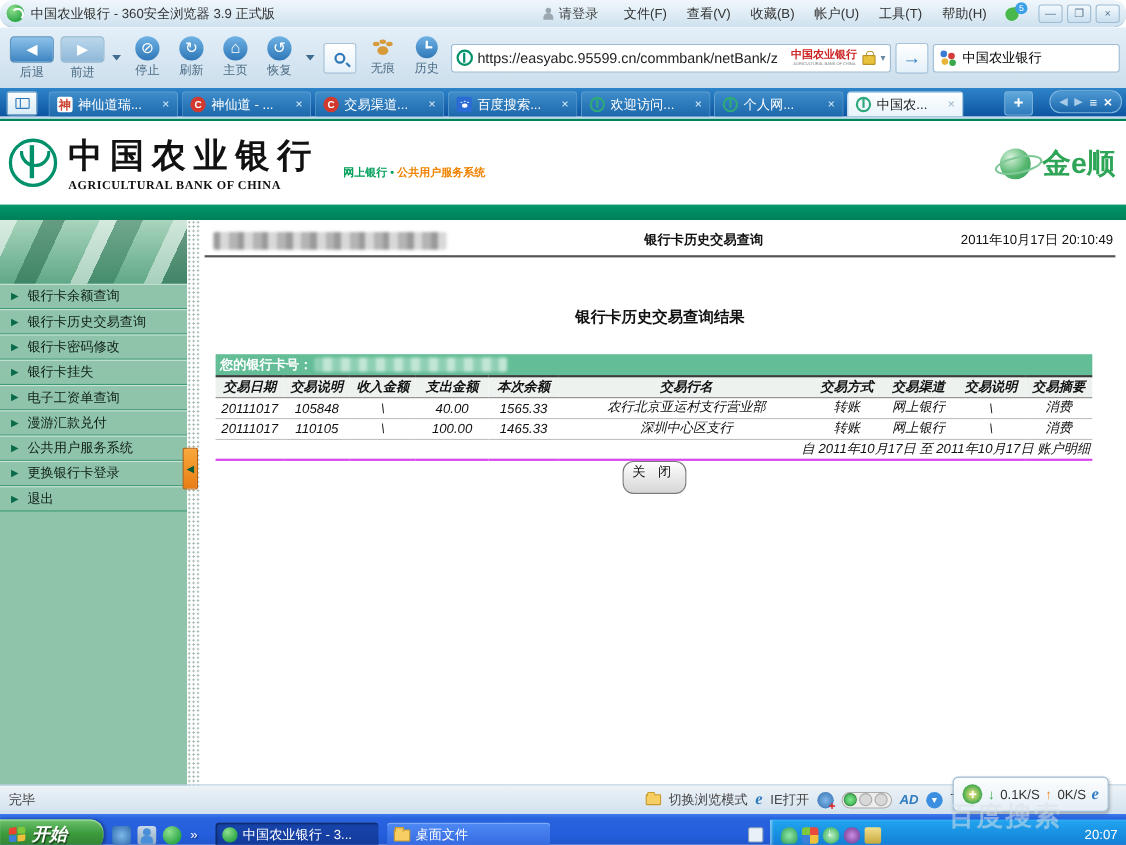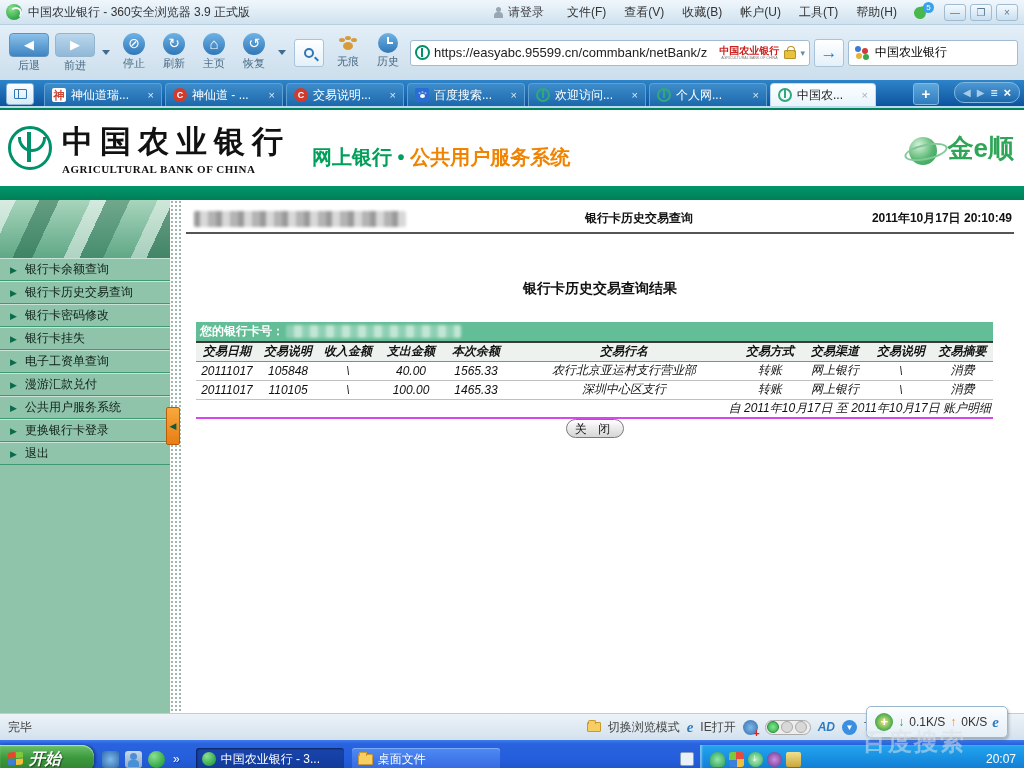--- a/index.html
+++ b/index.html
@@ -1,20 +1,20 @@
 <!DOCTYPE html>
 <html><head>
 <meta charset="utf-8">
 <style>
   * { margin:0; padding:0; box-sizing:border-box; }
   html,body { width:1024px; height:768px; overflow:hidden; }
   body { font-family:"Liberation Sans","DejaVu Sans",sans-serif; font-size:12px; position:relative; background:#fff; }
 
   
-  .titlebar { height:25px; background:linear-gradient(#F0F7FC,#CFE2EF); display:flex; align-items:center; padding:0 6px; border-bottom:1px solid #B8CFE0; color:#333; }
+  .titlebar { height:25px; background:linear-gradient(#F0F7FC,#CFE2EF); display:flex; align-items:center; padding:0 6px; border-bottom:1px solid #B8CFE0; color:#333;border-radius:12px; }
   .app-icon { width:16px; height:16px; border-radius:50%; background:radial-gradient(circle at 35% 30%,#8FE08F,#2FA848 70%); position:relative; margin-right:6px; flex:none;}
   .app-icon::after { content:""; position:absolute; left:4px; top:3px; width:8px; height:8px; border:2px solid #fff; border-left-color:transparent; border-bottom-color:transparent; border-radius:50%; }
   .titlebar .title { font-size:12px; }
   .titlebar .spacer { flex:1; }
   .login { display:flex; align-items:center; gap:4px; margin-right:14px; color:#444; }
   .person-ic { width:11px; height:11px; position:relative; }
   .person-ic::before { content:""; position:absolute; left:3px; top:0; width:5px; height:5px; border-radius:50%; background:#9AA6B0; }
   .person-ic::after { content:""; position:absolute; left:1px; top:5px; width:9px; height:6px; border-radius:4px 4px 0 0; background:#9AA6B0; }
   .menu-item { padding:0 9px; color:#333; cursor:default; }
   .notif { position:relative; width:18px; height:16px; margin:0 8px; }
@@ -82,24 +82,24 @@
 
   
   .page { height:605px; border-top:2px solid #00845C; position:relative; background:#fff; }
   .bank-header { height:76px; background:#fff; display:flex; align-items:center; padding:0 10px 0 8px; }
   .abc-logo { width:44px; height:44px; border-radius:50%; border:3px solid #00916A; position:relative; flex:none; }
   .abc-logo::before { content:""; position:absolute; left:16px; top:3px; width:4px; height:30px; background:#00916A; }
   .abc-logo::after { content:""; position:absolute; left:7px; top:8px; width:22px; height:12px; border:3px solid #00916A; border-top:none; border-radius:0 0 14px 14px; }
   .bank-names { margin-left:10px; }
   .bank-cn { font-size:31px; font-weight:bold; color:#111; letter-spacing:7px; font-family:"Liberation Serif","DejaVu Serif",serif; }
   .bank-en { font-size:11px; font-weight:bold; color:#111; letter-spacing:0.5px; font-family:"Liberation Serif","DejaVu Serif",serif; }
-  .bank-sub { margin:18px 0 0 22px; font-size:20px; font-weight:bold; }
+  .bank-sub { margin:18px 0 0 22px; font-size:10px; font-weight:bold; }
   .bank-sub .g { color:#00A05A; }
   .bank-sub .o { color:#F08300; }
-  .brand { margin-left:auto; display:flex; align-items:flex-end; gap:6px; }
+  .brand { margin-left:auto; display:flex; align-items:center; gap:6px; }
   .globe-logo { width:36px; height:32px; position:relative; }
   .globe-logo::before { content:""; position:absolute; left:3px; top:3px; width:28px; height:28px; border-radius:50%; background:radial-gradient(circle at 35% 30%,#D8F2DD,#57B770 55%,#2F9A55); }
   .globe-logo::after { content:""; position:absolute; left:-2px; top:10px; width:40px; height:12px; border:2px solid #7FC898; border-radius:50%; transform:rotate(-12deg); }
   .brand .t { font-size:26px; font-weight:bold; color:#2FA558; }
   .green-divider { height:14px; background:linear-gradient(#00966B,#007F58); }
   .page-body { display:flex; height:515px; position:relative; }
 
   
   .sidebar { width:170px; background:#8FC4AB; flex:none; }
   .side-photo { height:58px; background:
@@ -108,31 +108,31 @@
   .side-item { height:23px; display:flex; align-items:center; gap:8px; padding-left:10px; border-top:1px solid #C8E4D6; border-bottom:1px solid #3D9A72; color:#102018; font-size:12px; }
   .side-item .arr { color:#0A6B4A; font-size:9px; }
   .dots { width:12px; flex:none; background:#fff; background-image:radial-gradient(#9FB8AC 0.8px, transparent 0.9px); background-size:4px 4px; }
   .collapse-tab { position:absolute; left:166px; top:207px; width:14px; height:38px; background:linear-gradient(#F8A83C,#E87D14); border:1px solid #B85E0A; border-radius:2px; color:#0A5A3C; font-size:9px; display:flex; align-items:center; justify-content:center; z-index:5; }
 
   
   .main { flex:1; background:#fff; padding:7px 10px 0 4px; min-width:0; }
   .crumb-bar { display:flex; align-items:center; border-bottom:2px solid #555; padding:3px 2px 5px 8px; }
   .blur-name { width:212px; height:16px; border-radius:2px; background:repeating-linear-gradient(90deg,#9a9a9a 0 6px,#d8d8d8 6px 14px,#b4b4b4 14px 22px); filter:blur(1.6px); }
   .crumb-title { flex:1; text-align:center; font-weight:bold; color:#111; }
-  .crumb-date { font-weight:bold; color:#111; white-space:nowrap; }
+  .crumb-date { font-weight:normal; color:#111; white-space:nowrap; }
   .result-title { text-align:center; font-size:14px; font-weight:bold; color:#111; margin:46px 0 24px; }
   .cardbar { margin-left:10px; width:797px; height:19px; background:#63BD96; color:#fff; font-weight:bold; display:flex; align-items:center; padding-left:4px; }
   .blur-card { width:175px; height:13px; margin-left:2px; border-radius:2px; background:repeating-linear-gradient(90deg,#8FD0B4 0 8px,#C2E6D6 8px 16px); filter:blur(1.5px); }
   table.tx { margin-left:10px; width:797px; border-collapse:collapse; table-layout:fixed; border-top:2px solid #3A3A3A; border-bottom:2px solid #d946ef;font-style:italic; }
   table.tx th { background:#EDF2EF; font-weight:bold; color:#111; border-bottom:1px solid #8A8A8A; height:19px; font-size:12px; }
   table.tx td { text-align:center; color:#111; height:19px; border-bottom:1px solid #C0C0C0; font-size:12px; white-space:nowrap; overflow:hidden; }
   table.tx .foot td { text-align:right; border-bottom:none; padding-right:2px; }
   .pageline { text-align:center; margin:20px 0 14px; color:#111; width:817px; }
   .closebtn-wrap { width:817px; text-align:center; }
-  .closebtn { display:inline-block; width:58px; height:19px; border:1px solid #7A7A7A; border-radius:10px; background:linear-gradient(#FEFEFE,#D6D6D6); box-shadow:inset 0 1px 0 #fff; font-size:12px; color:#111; line-height:19px; letter-spacing:4px; text-align:center; }
+  .closebtn { display:inline-block; width:58px; height:30px; border:1px solid #7A7A7A; border-radius:10px; background:linear-gradient(#FEFEFE,#D6D6D6); box-shadow:inset 0 1px 0 #fff; font-size:12px; color:#111; line-height:19px; letter-spacing:4px; text-align:center; }
 
   
   .statusbar { height:27px; background:linear-gradient(#EDF3F8,#D3E1ED); border-top:1px solid #B8CFE0; display:flex; align-items:center; padding:0 8px; color:#444; position:relative; }
   .statusbar .right { margin-left:auto; display:flex; align-items:center; gap:7px; margin-right:140px; }
   .folder-ic { width:14px; height:10px; background:#F6CE63; border:1px solid #C89A2E; border-radius:1px; position:relative; }
   .folder-ic::before { content:""; position:absolute; left:0; top:-3px; width:6px; height:3px; background:#F6CE63; border:1px solid #C89A2E; border-bottom:none; border-radius:2px 2px 0 0; }
   .e-ic { color:#2F7BC0; font-family:"Liberation Serif",serif; font-style:italic; font-weight:bold; font-size:15px; }
   .globe-ic { width:15px; height:15px; border-radius:50%; background:radial-gradient(#7FB8E8,#2F6BAE); position:relative; }
   .globe-ic::after { content:"+"; position:absolute; right:-2px; bottom:-4px; color:#D22; font-size:11px; font-weight:bold; }
   .toggle { width:46px; height:15px; border:1px solid #AAA; border-radius:8px; background:#EDEDED; display:flex; align-items:center; gap:2px; padding:0 1px; }
@@ -278,21 +278,21 @@
     <span class="lbl">神仙道瑞...</span>
     <span class="x">×</span>
   </span>
   <span class="tab">
     <span class="fav game">C</span>
     <span class="lbl">神仙道 - ...</span>
     <span class="x">×</span>
   </span>
   <span class="tab">
     <span class="fav game">C</span>
-    <span class="lbl">交易说明...</span>
+    <span class="lbl">交易渠道...</span>
     <span class="x">×</span>
   </span>
   <span class="tab">
     <span class="fav baidu"></span>
     <span class="lbl">百度搜索...</span>
     <span class="x">×</span>
   </span>
   <span class="tab">
     <span class="fav abc"></span>
     <span class="lbl">欢迎访问...</span>

